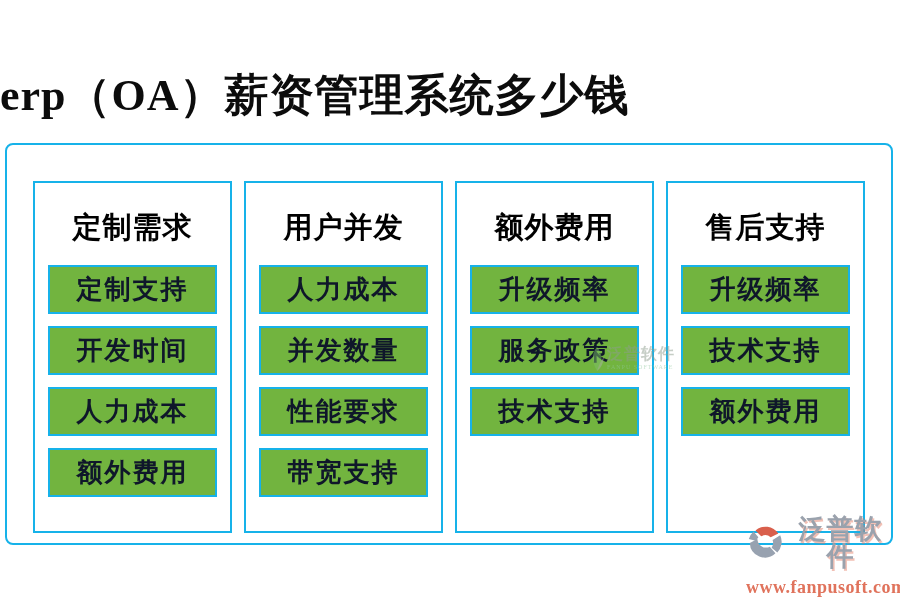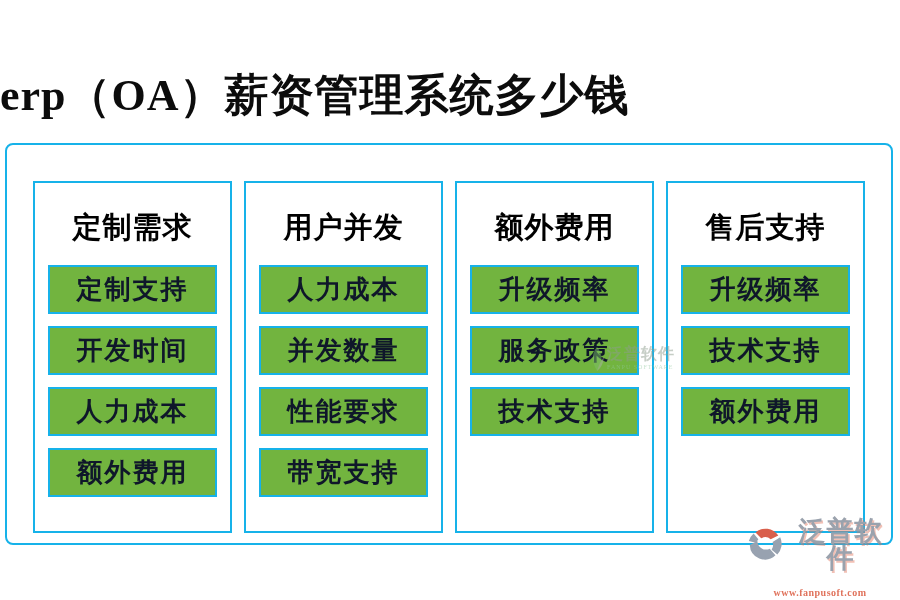--- a/index.html
+++ b/index.html
@@ -57,22 +57,22 @@
   .footer{
     position:absolute;right:4px;bottom:2px;width:150px;text-align:center;z-index:6;
   }
   .footer-top{display:flex;align-items:center;justify-content:flex-end;gap:1px;}
   .footer-brand{
     font-size:27px;font-weight:bold;color:var(--footer-grey);
     letter-spacing:1px;line-height:1;
     text-shadow:1.5px 1.5px 0 rgba(224,115,92,.45);
   }
   .footer-url{
-    font-size:10px;font-weight:bold;color:var(--footer-red);
-    letter-spacing:.5px;margin-top:15px;margin-right:2px;
+    font-size:18px;font-weight:bold;color:var(--footer-red);
+    letter-spacing:.5px;margin-top:7px;margin-right:2px;
   }
 </style>
 </head>
 <body>
 
 <h1 class="page-title">erp（OA）薪资管理系统多少钱</h1>
 
 <div class="frame">
   <div class="columns">
 

